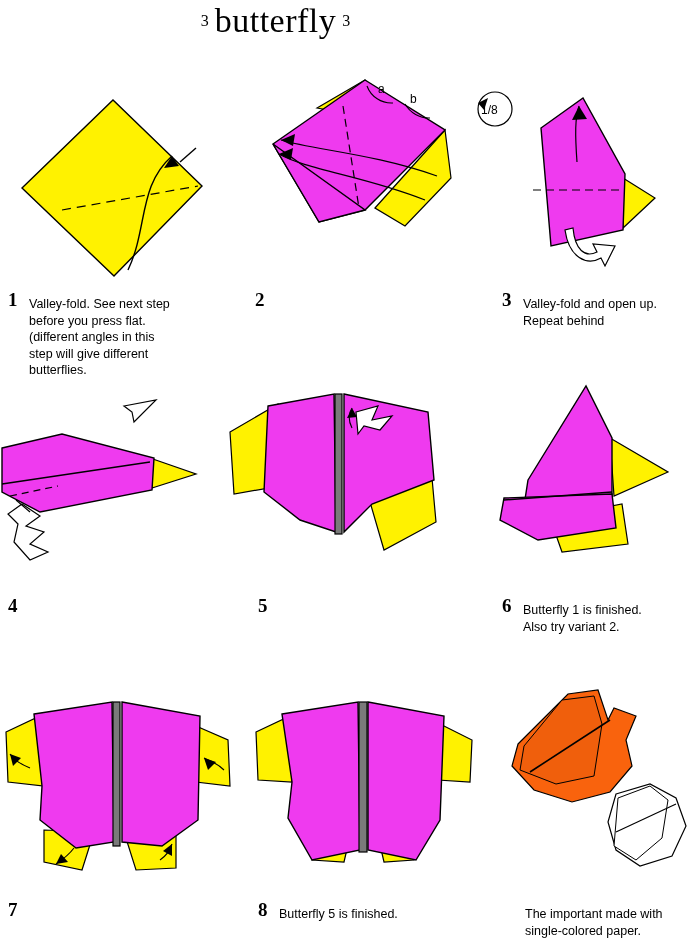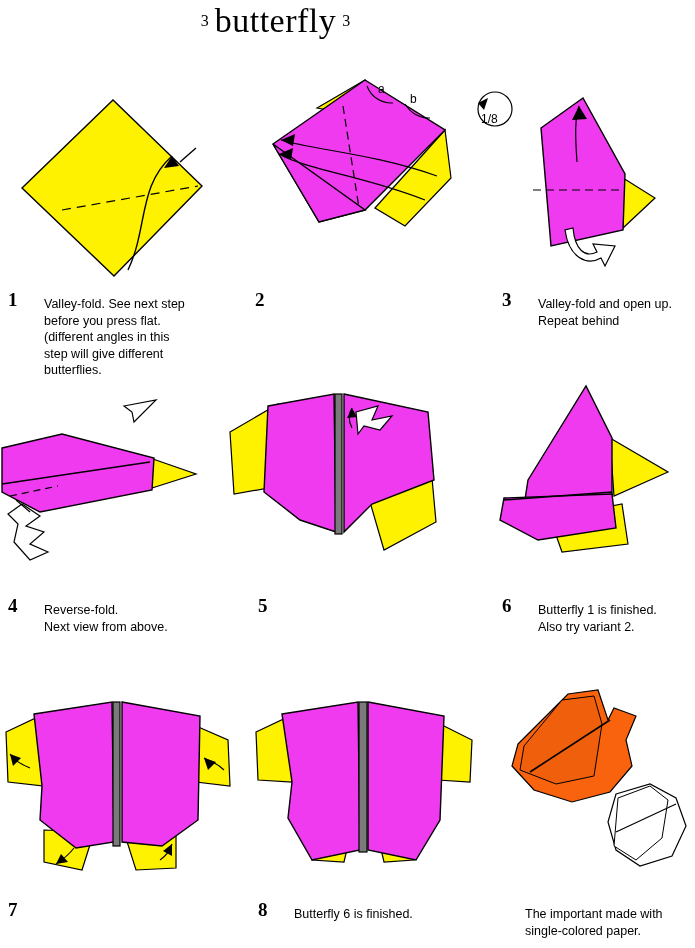--- a/index.html
+++ b/index.html
@@ -55,21 +55,21 @@
   .caption .num {
     position: absolute;
     left: 0;
     top: -4px;
     font-family: "Liberation Serif", serif;
     font-weight: bold;
     font-size: 19px;
   }
   .caption .txt {
     display: block;
-    margin-left: 36px;
+    margin-left: 21px;
     white-space: pre-line;
   }
   .caption.nonum .txt { margin-left: 0; }
 
   
   .rot-badge {
     position: absolute;
     font-size: 12px;
     font-family: "Liberation Sans", sans-serif;
   }
@@ -117,21 +117,21 @@
   </div>
   <div class="rot-badge" style="left:378px; top:82px;">a</div>
   <div class="rot-badge" style="left:410px; top:92px;">b</div>
 
   <div class="fig" style="left:470px; top:88px;">
     <svg width="50" height="44" viewBox="0 0 50 44">
       <circle cx="25" cy="21" r="17" fill="none" stroke="#000" stroke-width="1.2"></circle>
       <polygon points="8,15 18,10 14,22" fill="#000"></polygon>
     </svg>
   </div>
-  <div class="rot-badge" style="left:481px; top:112px;">1/8</div>
+  <div class="rot-badge" style="left:481px; top:103px;">1/8</div>
 
   <div class="fig" style="left:505px; top:70px;">
     <svg width="180" height="200" viewBox="0 0 180 200">
       <polygon points="118,108 150,128 118,158" fill="#fff200" stroke="#000" stroke-width="1.2"></polygon>
       <polygon points="36,58 78,28 120,104 118,160 46,176" fill="#ef3aef" stroke="#000" stroke-width="1.4"></polygon>
 
       <line x1="28" y1="120" x2="118" y2="120" stroke="#000" stroke-width="1.2" stroke-dasharray="8,5"></line>
 
       <path d="M72,92 C 70,64 70,48 74,36" fill="none" stroke="#000" stroke-width="1.2"></path>
       <polygon points="74,36 67,50 82,49" fill="#000"></polygon>
@@ -202,22 +202,20 @@
 
       <polygon points="46,102 104,8 130,60 130,118 42,128" fill="#ef3aef" stroke="#000" stroke-width="1.4"></polygon>
 
       <polygon points="22,120 130,116 134,150 56,162 18,142" fill="#ef3aef" stroke="#000" stroke-width="1.4"></polygon>
       <line x1="22" y1="122" x2="130" y2="114" stroke="#000" stroke-width="1.6"></line>
     </svg>
   </div>
 
   <div class="caption" style="left:8px; top:602px; width:220px;">
     <span class="num">4</span>
-    <span class="txt">Reverse-fold.
-Next view from above.</span>
   </div>
   <div class="caption" style="left:258px; top:602px; width:225px;">
     <span class="num">5</span>
   </div>
   <div class="caption" style="left:502px; top:602px; width:195px;">
     <span class="num">6</span>
     <span class="txt">Butterfly 1 is finished.
 Also try variant 2.</span>
   </div>
 
@@ -274,20 +272,20 @@
       <path d="M128,118 L160,106 L178,120 L172,158 L146,180 L124,166 Z" fill="#ffffff" stroke="#000" stroke-width="1"></path>
       <line x1="126" y1="152" x2="186" y2="124" stroke="#000" stroke-width="1.2"></line>
     </svg>
   </div>
 
   <div class="caption" style="left:8px; top:906px; width:220px;">
     <span class="num">7</span>
   </div>
   <div class="caption" style="left:258px; top:906px; width:225px;">
     <span class="num">8</span>
-    <span class="txt">Butterfly 6 is finished.</span>
+    <span class="txt">Butterfly 5 is finished.</span>
   </div>
   <div class="caption nonum" style="left:525px; top:906px; width:170px;">
     <span class="txt">The important made with
 single-colored paper.</span>
   </div>
 
 </div>
 
 </body></html>

